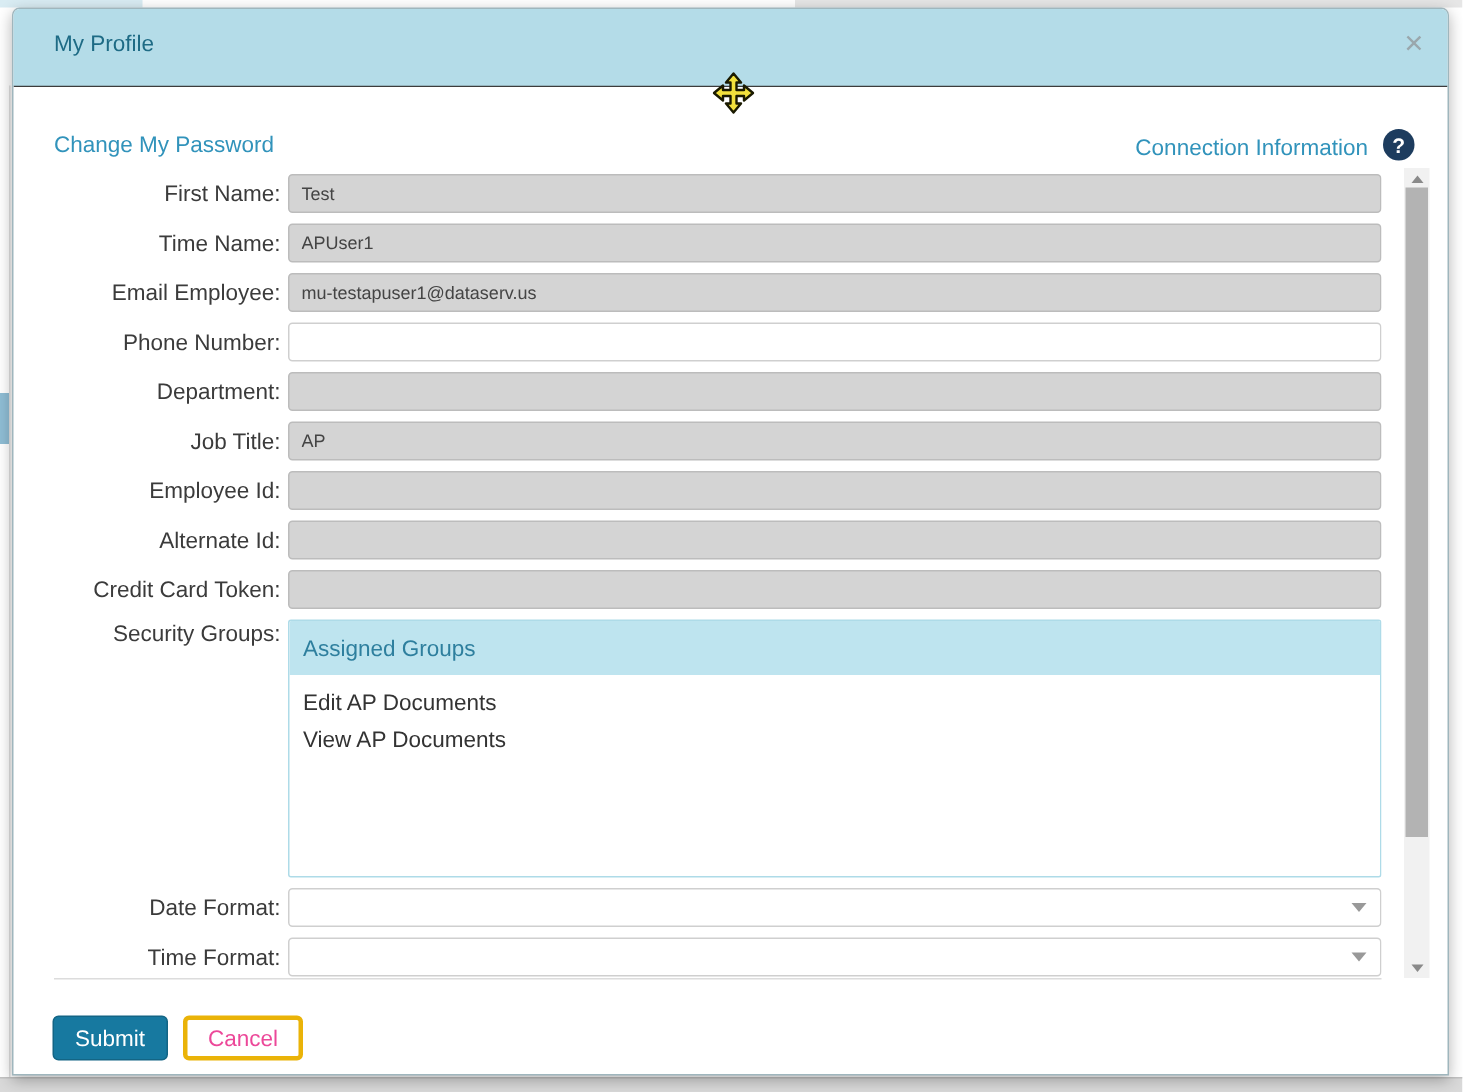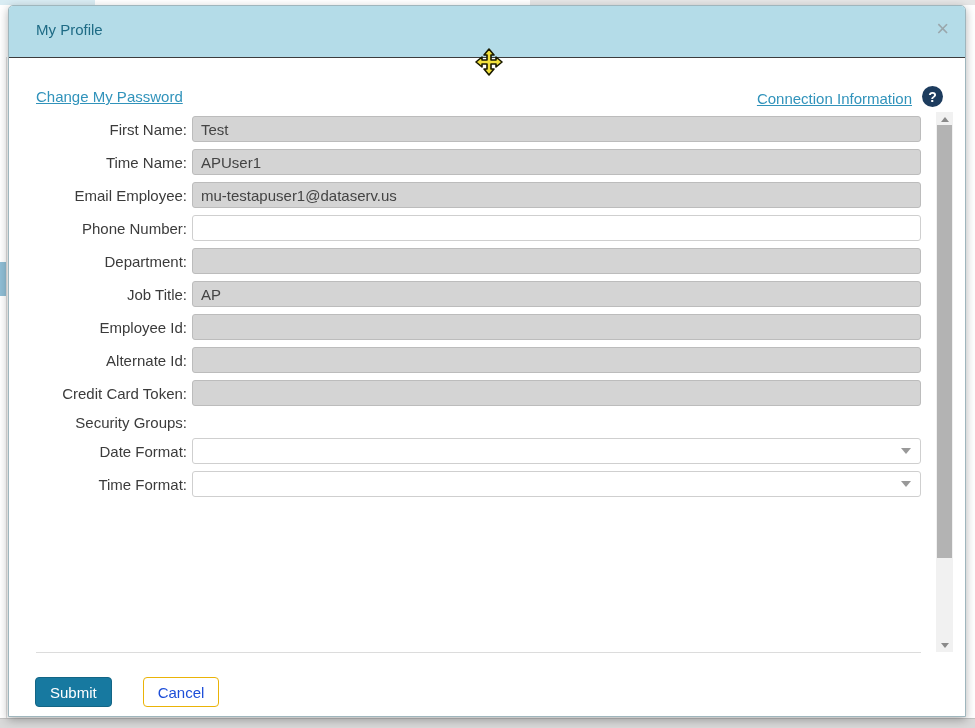--- a/index.html
+++ b/index.html
@@ -34,21 +34,21 @@
     font-size:15px; color:#1e6b85;
   }
   .close {
     position:absolute; right:16px; top:12px;
     font-size:22px; color:#9aa7ac; cursor:pointer; line-height:1;
   }
   .modal-body { position:relative; height:659px; }
 
   
   .link {
-    font-size:15px; color:#3193bb; text-decoration:underline; cursor:pointer;
+    font-size:15px; color:#3193bb; cursor:pointer;
   }
   .link-change { position:absolute; left:27px; top:30px; }
   .links-right { position:absolute; right:22px; top:28px; display:flex; align-items:flex-end; gap:10px; }
   .help {
     display:inline-flex; align-items:center; justify-content:center;
     width:21px; height:21px; border-radius:50%;
     background:#1d3c5e; color:#ffffff; font-size:14px; font-weight:bold;
     cursor:pointer;
   }
 
@@ -58,21 +58,21 @@
     overflow:hidden; border-bottom:1px solid #dcdcdc;
   }
   .form-row { display:flex; align-items:center; margin-bottom:7px; }
   .form-row.align-top { align-items:flex-start; }
   .form-row label {
     width:151px; margin-right:5px; text-align:right;
     font-size:15px; color:#3b3b3b; padding-top:1px; flex:none;
   }
   .field {
     flex:1; height:26px; border-radius:3px; font-family:"Liberation Sans",sans-serif;
-    font-size:15px; color:#444; padding:0 8px; outline:none;
+    font-size:12px; color:#444; padding:0 8px; outline:none;
   }
   input.field.enabled { background:#ffffff; border:1px solid #cfcfcf; }
   input.field.disabled { background:#d4d4d4; border:1px solid #bcbcbc; }
 
   
   .listbox {
     flex:1; height:172px; background:#ffffff;
     border:1px solid #aedbe8; border-radius:2px; overflow:hidden;
   }
   .listbox-header {
@@ -108,21 +108,21 @@
   
   .modal-footer {
     position:absolute; left:0; top:597px; width:100%; height:62px;
     padding:22px 0 0 26px; display:flex; gap:10px;
   }
   .btn {
     height:30px; border-radius:4px; font-family:"Liberation Sans",sans-serif;
     font-size:15px; cursor:pointer; padding:0 14px;
   }
   .btn-submit { background:#1779a0; color:#ffffff; border:1px solid #136585;text-align:center; }
-  .btn-cancel { background:#ffffff; color:#1d4ed8; border:1px solid #eab308;margin-left:21px; }
+  .btn-cancel { background:#ffffff; color:#ec4899; border:3px solid #eab308; }
 
   
   .move-cursor { position:absolute; left:475px; top:48px; width:28px; height:28px; pointer-events:none; }
 </style>
 </head>
 <body>
 
 <div class="bg-top"></div>
 <div class="bg-top-left"></div>
 <div class="bg-top-right"></div>
@@ -187,20 +187,27 @@
         <input class="field disabled" readonly="" value="" style="">
       </div>
 
       <div class="form-row">
         <label>Credit Card Token:</label>
         <input class="field disabled" readonly="" value="" style="">
       </div>
 
       <div class="form-row align-top">
         <label>Security Groups:</label>
+        <div class="listbox">
+          <div class="listbox-header">Assigned Groups</div>
+          <div class="listbox-items">
+            <div class="listbox-item">Edit AP Documents</div>
+            <div class="listbox-item">View AP Documents</div>
+          </div>
+        </div>
       </div>
 
       <div class="form-row">
         <label>Date Format:</label>
         <div class="select">
           <span></span>
           <span class="caret"></span>
         </div>
       </div>
 

